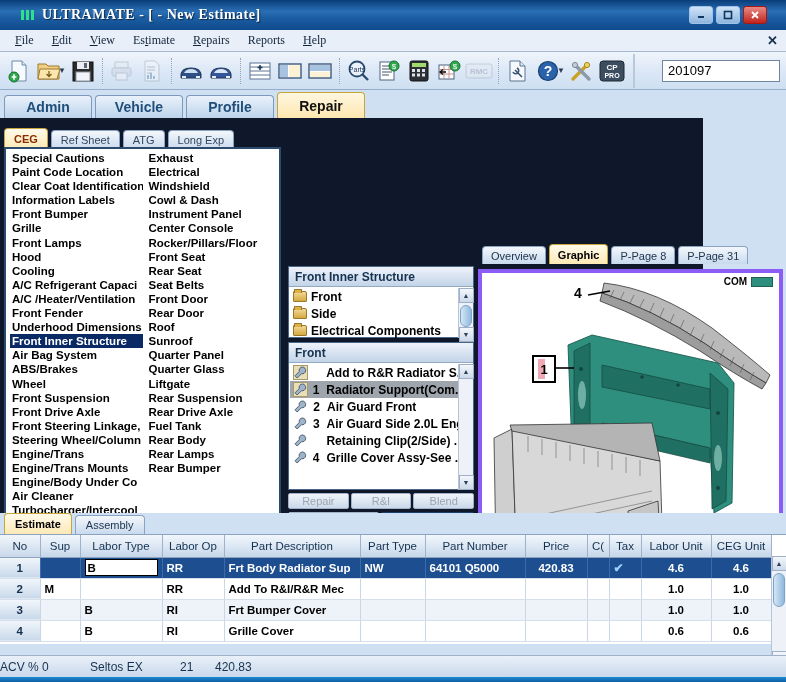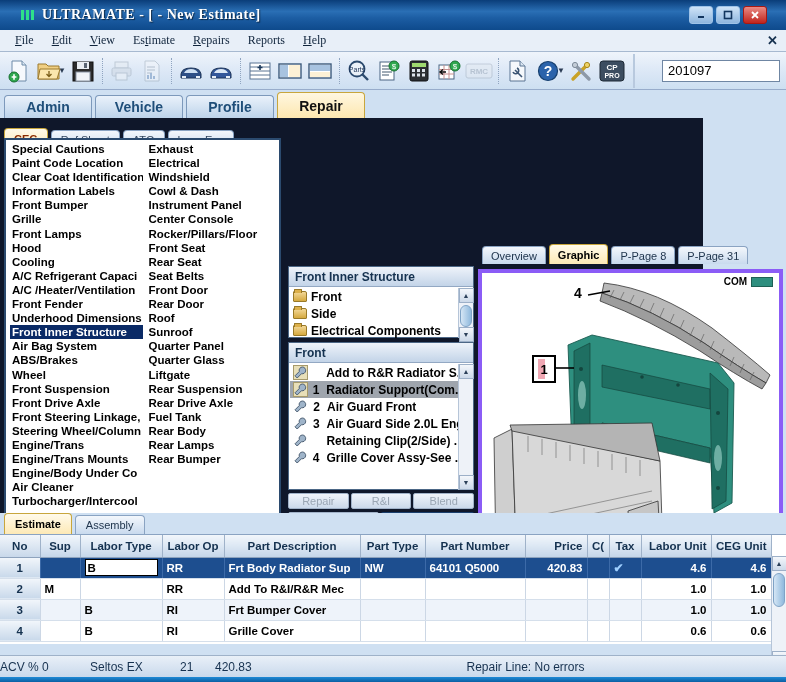--- a/index.html
+++ b/index.html
@@ -110,21 +110,21 @@
     font-size:11px; color:#33475f; display:flex; align-items:center;
     font-family:"Liberation Sans", sans-serif;
   }
   .stab.active {
     height:21px; background:linear-gradient(to bottom,#fffaea,#fde9b6);
     border-color:#c8a63c; color:#8a2b00; font-weight:bold;
   }
 
   
   .leftlist {
-    position:absolute; left:4px; top:20px; width:277px; height:466px;
+    position:absolute; left:4px; top:29px; width:277px; height:466px;
     background:#fff; border:2px solid #2b4a6e;
     overflow:hidden; display:flex;
   }
   .ll-col { width:50%; padding:2px 0 0 4px; }
   .ll-item {
     font-size:11.5px; color:#000; font-weight:bold; line-height:14.1px;
     white-space:nowrap; overflow:hidden; padding-left:2px;
     font-family:"Liberation Sans", sans-serif;
   }
   .ll-item.sel { background:#0a2a66; color:#fff; }
@@ -265,21 +265,21 @@
     font-size:11px; color:#22374f; display:flex; align-items:center;
   }
   .btab.active {
     height:21px; background:linear-gradient(to bottom,#fffaea,#fde9b6);
     border-color:#c8a63c; color:#000; font-weight:bold;
   }
   .grid { position:absolute; left:0; top:21px; width:786px; height:110px;
           background:#fff; border-top:1px solid #8aa3c2; }
   table.gt { width:771px; border-collapse:collapse; table-layout:fixed; }
   table.gt th {
-    height:22px; font-size:11.5px; font-weight:bold; color:#14314f;
+    height:22px; font-size:11.5px; font-weight:normal; color:#14314f;
     background:linear-gradient(to bottom,#f2f6fb 0%,#dde8f4 48%,#c5d6e9 100%);
     border-right:1px solid #9fb2c9; border-bottom:1px solid #8ea3bd;
     padding:0 4px; white-space:nowrap; overflow:hidden;
   }
   table.gt td {
     height:21px; font-size:11.5px; font-weight:bold; color:#000;
     border-right:1px solid #ccd7e5; border-bottom:1px solid #d5dfeb;
     padding:0 4px; white-space:nowrap; overflow:hidden;
   }
   tr.sel td { background:#1d4e8f; color:#fff; border-right-color:#3c6aa8; }
@@ -288,21 +288,21 @@
     background:linear-gradient(to bottom,#f2f6fb,#c8d8ea) !important;
     color:#14314f !important; text-align:center;
     border-right:1px solid #9fb2c9;
   }
   .cell-edit {
     background:#fff; color:#000; border:1px solid #000;
     height:17px; display:block; padding:0 2px; line-height:16px; margin:1px 0;
   }
   .tax-check { color:#1f4e9e; font-size:12px; }
   tr.sel .tax-check { color:#9fd0ff; }
-  .right { text-align:right; }
+  .right { text-align:center; }
   .gridscroll {
     position:absolute; right:0; top:21px; width:15px; height:110px;
     background:#eef2f8; border-left:1px solid #b6c5d8;
     display:flex; flex-direction:column; align-items:center;
   }
 
   
   .statusbar {
     position:absolute; left:0; top:655px; width:786px; height:22px;
     background:linear-gradient(to bottom,#e9f0f8,#c9d9ec);
@@ -934,16 +934,15 @@
         <div class="vs-arrow">▼</div>
       </div>
     </div>
   </div>
 
   <div class="statusbar">
     <div class="sb" style="width:90px;">ACV % 0</div>
     <div class="sb" style="width:90px;">Seltos EX</div>
     <div class="sb" style="width:35px;">21</div>
     <div class="sb" style="width:90px;">420.83</div>
-    <div class="sb" style="flex:1;text-align:center;padding-right:40px;">Repair Line: No errors</div>
   </div>
   <div class="bluebar"></div>
 </div>
 
 </body></html>

